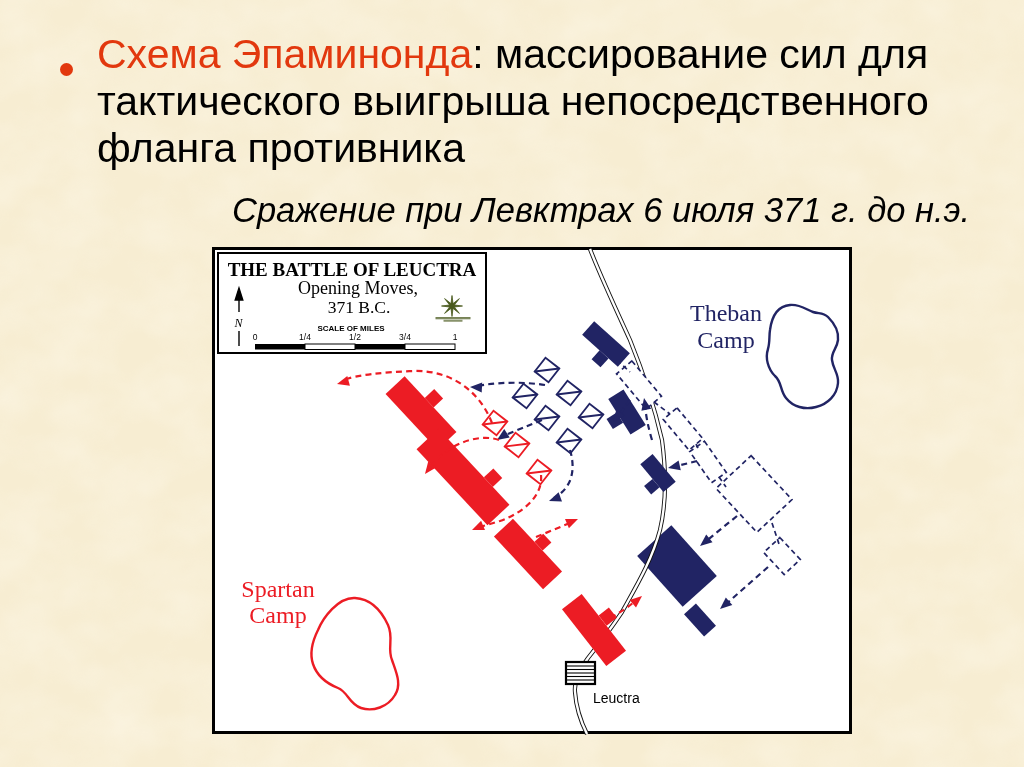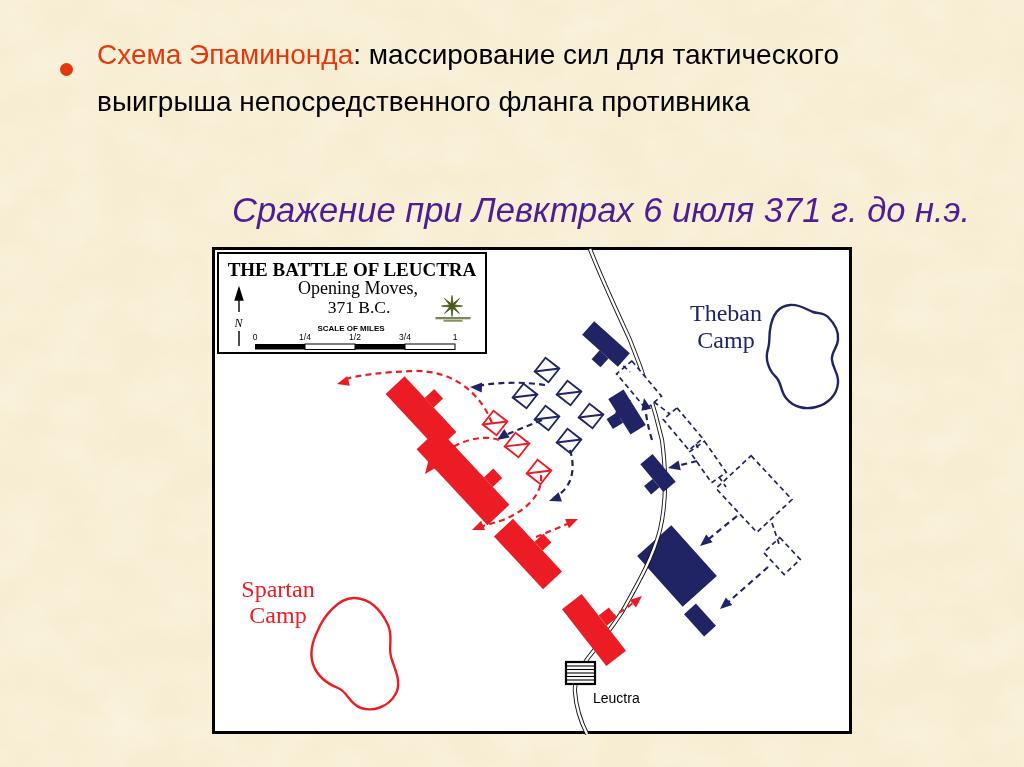--- a/index.html
+++ b/index.html
@@ -1,22 +1,22 @@
 <!DOCTYPE html>
 <html><head>
 <meta charset="utf-8">
 <style>
 html,body{margin:0;padding:0;}
 body{width:1024px;height:767px;background:#f7edd2;position:relative;overflow:hidden;
      font-family:"Liberation Sans", sans-serif;}
 .bullettext{position:absolute;left:97px;top:31px;width:860px;
-  font-size:28px;line-height:47.2px;color:#000;letter-spacing:0px;}
+  font-size:41px;line-height:47.2px;color:#000;letter-spacing:0px;}
 .red{color:#e2380e;}
 .dot{position:absolute;left:60px;top:63px;width:13px;height:13px;border-radius:50%;background:#e2380e;}
-.subtitle{position:absolute;left:232px;top:191px;font-size:34.5px;font-style:italic;color:#4c1d95;}
+.subtitle{position:absolute;left:232px;top:191px;font-size:34.5px;font-style:italic;color:#000000;}
 #map{position:absolute;left:210px;top:245px;}
 </style>
 </head>
 <body>
 
 <svg width="1024" height="767" style="position:absolute;left:0;top:0;">
 <filter id="parch">
 <feTurbulence type="fractalNoise" baseFrequency="0.02 0.024" numOctaves="3" seed="11" result="n"></feTurbulence>
 <feColorMatrix in="n" type="matrix" values="0 0 0 0 1  0 0 0 0 0.97  0 0 0 0 0.88  1.1 0.5 0 0 -0.55"></feColorMatrix>
 </filter>

